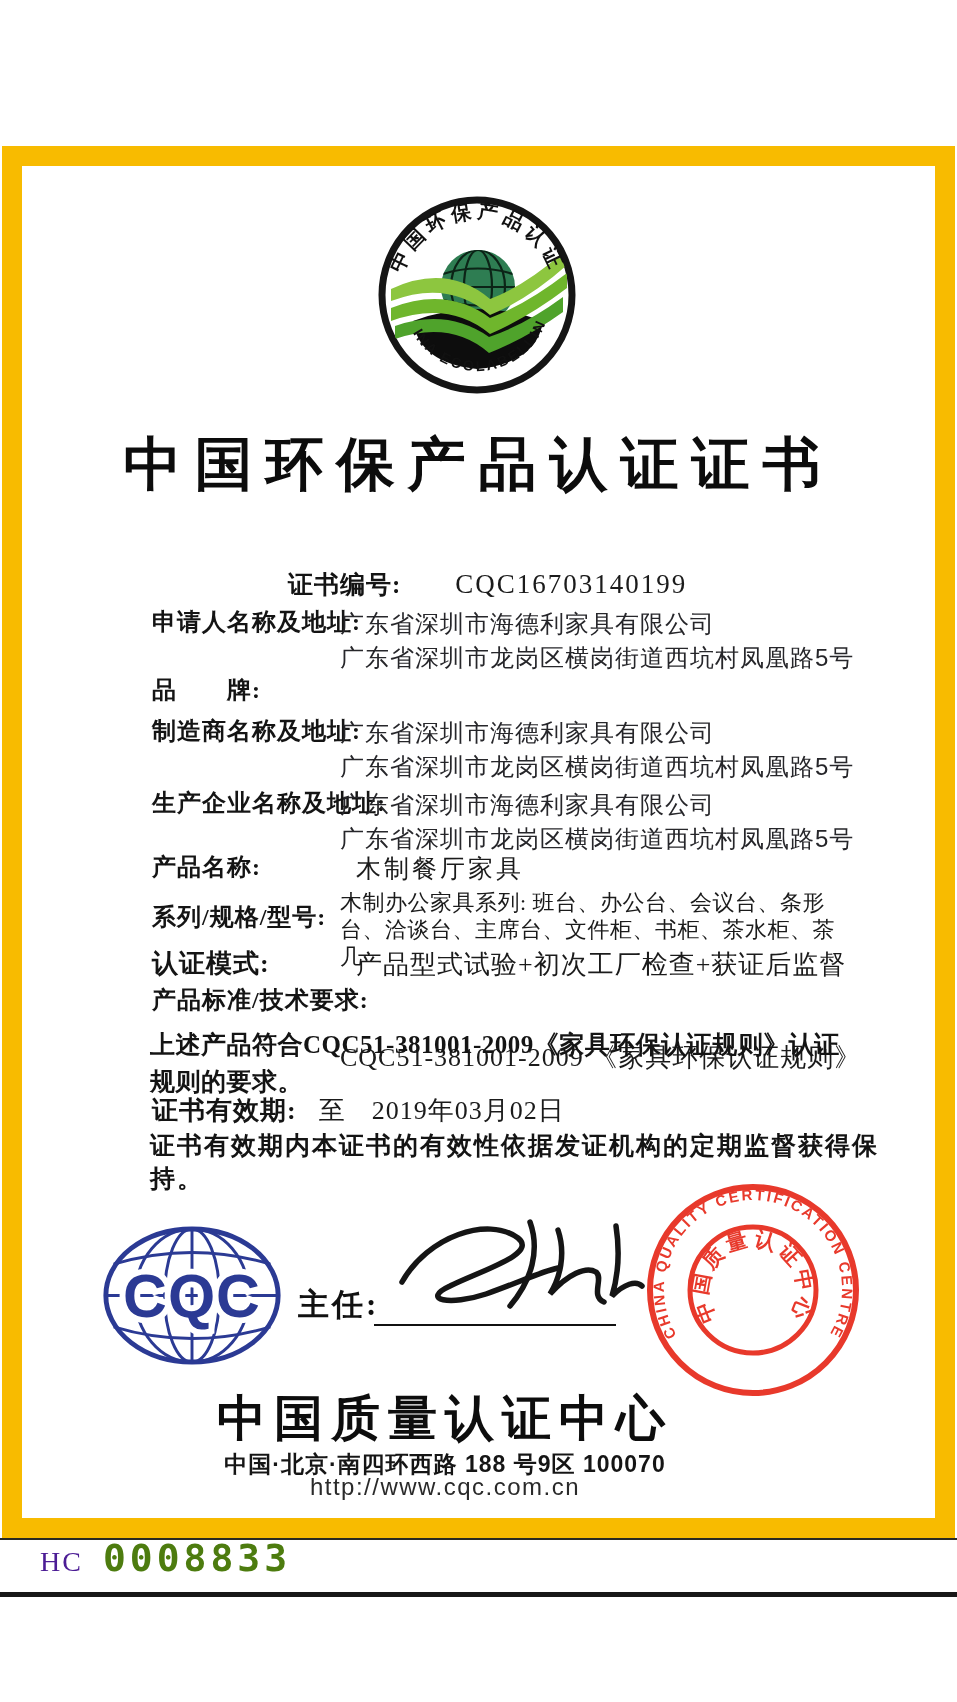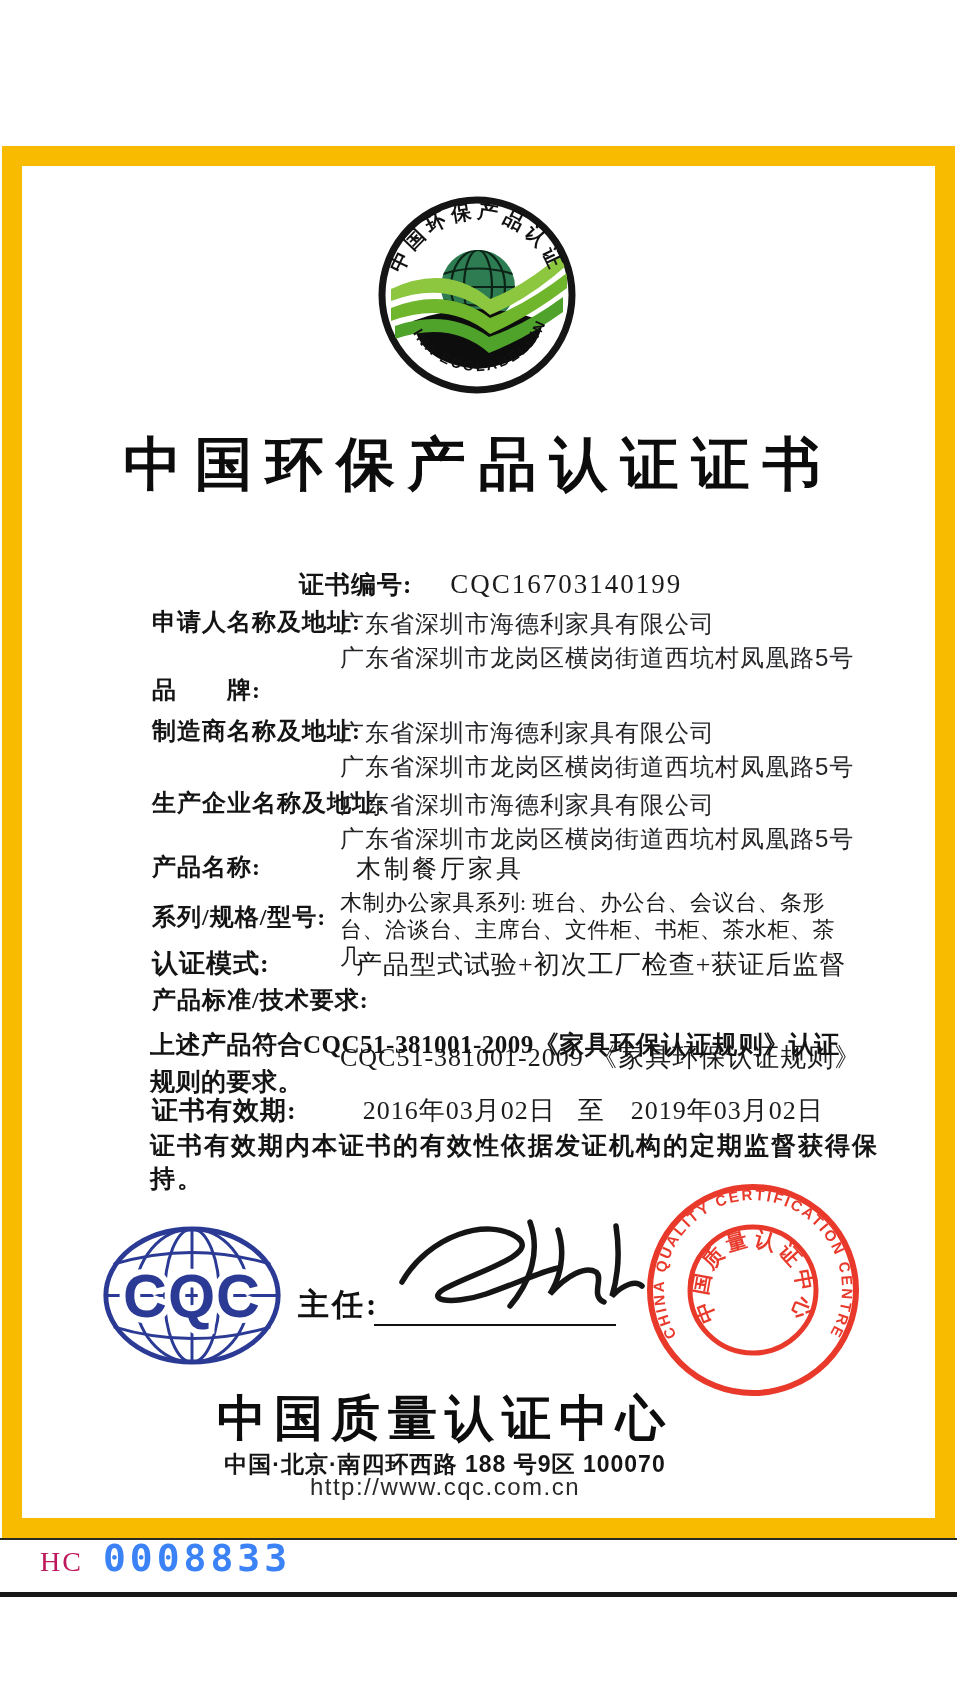--- a/index.html
+++ b/index.html
@@ -28,21 +28,21 @@
     font-size:24px;color:#141414;letter-spacing:1px;white-space:nowrap;
   }
   .val{
     font-family:"Liberation Sans",sans-serif;
     font-size:24px;color:#26262a;letter-spacing:1px;white-space:nowrap;
   }
   .val-serif{
     font-family:"Liberation Serif",serif;
     font-size:25px;color:#1b1b1b;letter-spacing:1px;white-space:nowrap;
   }
-  .certno-row{left:299px;top:568px;display:flex;align-items:baseline;gap:14px;}
+  .certno-row{left:288px;top:568px;display:flex;align-items:baseline;gap:30px;}
   .certno-row .lbl{font-size:25px;}
   .certno-row .val-serif{font-size:27px;letter-spacing:2px;margin-left:24px;}
   .series-val{
     left:340px;top:889px;width:515px;white-space:normal;
     font-family:"Liberation Serif",serif;font-size:22px;color:#1b1b1b;
     line-height:27px;letter-spacing:0.5px;
   }
   .statement{
     left:150px;top:1026px;width:700px;
     font-family:"Liberation Serif",serif;font-weight:700;
@@ -71,25 +71,25 @@
     left:0;top:1449px;width:890px;text-align:center;
     font-size:23px;font-weight:700;color:#151515;letter-spacing:1px;
   }
   .footer-url{
     left:0;top:1473px;width:890px;text-align:center;
     font-size:24px;color:#2a2a2a;letter-spacing:1.5px;
     font-family:"Liberation Sans",sans-serif;
   }
   .serial{left:40px;top:1541px;display:flex;align-items:baseline;}
   .serial-prefix{
-    font-family:"Liberation Serif",serif;font-size:28px;color:#be185d;letter-spacing:2px;
+    font-family:"Liberation Serif",serif;font-size:28px;color:#4c1d95;letter-spacing:2px;
   }
   .serial-number{
     font-family:"DejaVu Sans Mono",monospace;font-size:38px;font-weight:700;
-    color:#3b82f6;letter-spacing:4px;margin-left:20px;line-height:34px;
+    color:#4d7c0f;letter-spacing:4px;margin-left:20px;line-height:34px;
   }
 </style>
 </head>
 <body>
 
 <div class="abs frame"></div>
 <div class="abs frame-shadow"></div>
 
 <svg class="abs" style="left:377px;top:195px;" width="200" height="200" viewBox="0 0 200 200">
   <defs>
@@ -155,21 +155,20 @@
 <span class="abs lbl" style="left:152px;top:946px;font-size:26px;">认证模式:</span>
 <span class="abs val-serif" style="left:356px;top:947px;font-size:26px;letter-spacing:1px;">产品型式试验+初次工厂检查+获证后监督</span>
 
 <span class="abs lbl" style="left:152px;top:984px;">产品标准/技术要求:</span>
 <span class="abs val-serif" style="left:340px;top:1040px;font-size:26px;">CQC51-381001-2009 《家具环保认证规则》</span>
 
 <div class="abs statement">上述产品符合CQC51-381001-2009《家具环保认证规则》认证规则的要求。</div>
 
 <div class="abs validity-row">
   <span class="lbl">证书有效期:</span>
-  <span class="val-serif vfrom">2016年03月02日</span>
   <span class="val-serif vsep">至</span>
   <span class="val-serif">2019年03月02日</span>
 </div>
 
 <div class="abs note">证书有效期内本证书的有效性依据发证机构的定期监督获得保持。</div>
 
 <svg class="abs" style="left:99px;top:1224px;" width="186" height="143" viewBox="0 0 190 146">
   <g stroke="#2B3A94" fill="none">
     <ellipse cx="95" cy="73" rx="88" ry="68" stroke-width="5"></ellipse>
     <ellipse cx="95" cy="73" rx="58" ry="68" stroke-width="3"></ellipse>

